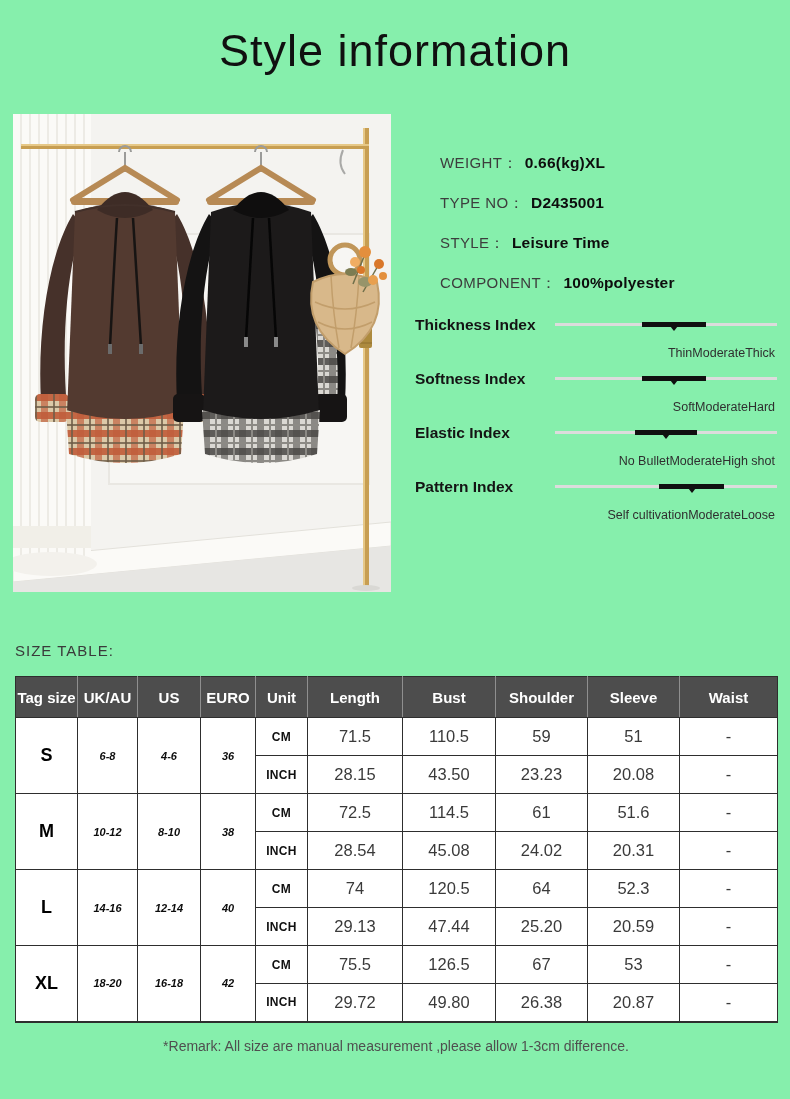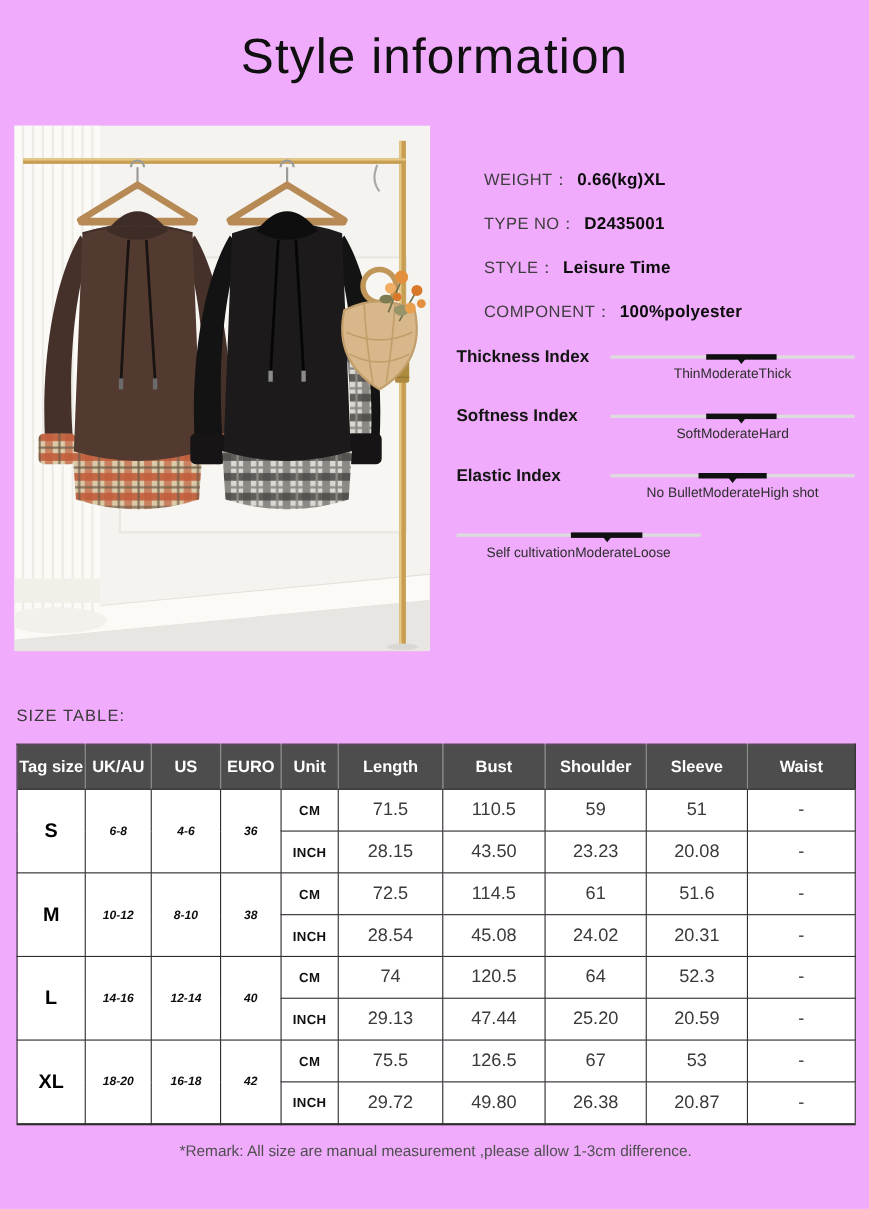--- a/index.html
+++ b/index.html
@@ -1,18 +1,18 @@
 <!DOCTYPE html>
 <html><head>
 <meta charset="utf-8">
 <style>
   * { box-sizing: border-box; }
   html,body { margin:0; padding:0; background:#ffffff; }
   body { font-family:"Liberation Sans", sans-serif; }
-  .page { position:relative; width:790px; height:1099px; margin:0 auto; background:#f0abfc; overflow:hidden; }
+  .page { position:relative; width:790px; height:1099px; margin:0 auto; background:#86efac; overflow:hidden; }
 
   
   .title { margin:0; padding-top:25px; text-align:center; font-size:45px; font-weight:500;
            letter-spacing:1px; color:#101010; }
 
   
   .hero { display:flex; margin-top:37px; padding:0 13px; height:478px; }
   .photo { width:378px; height:478px; flex:none; }
   .photo svg { display:block; width:100%; height:100%; }
   .panel { flex:1; padding:40px 0 0 24px; }
@@ -23,21 +23,21 @@
 
   .idx-heading { margin-top:46px; font-size:15.5px; color:#3d3d3d; letter-spacing:0.6px; }
   .idx-row { display:flex; margin-top:14px; height:40px; }
   .idx-name { flex:1; font-size:15.5px; font-weight:700; color:#141414; padding-top:2px; white-space:nowrap; }
   .idx-scale { width:222px; flex:none; }
   .idx-track { position:relative; height:3px; background:#dcdcdc; margin-top:9px; }
   .idx-fill { position:absolute; top:-1px; height:5px; background:#101010; }
   .idx-marker { position:absolute; left:50%; top:4px; transform:translateX(-50%);
                 width:0; height:0; border-left:4px solid transparent;
                 border-right:4px solid transparent; border-top:5px solid #101010; }
-  .idx-labels { display:flex; justify-content:center; margin-top:7px;
+  .idx-labels { display:flex; justify-content:flex-end; margin-top:20px;
                 font-size:12.5px; color:#2f2f2f; padding:0 2px; white-space:nowrap; }
 
   
   .size-heading { margin:50px 0 0 15px; font-size:15px; letter-spacing:1px; color:#3a3a3a; }
   table.size-table { margin:17px 13px 0 15px; width:762px; border-collapse:collapse;
                      table-layout:fixed; border:1px solid #2e2e2e; border-bottom-width:2px;padding-left:46px; }
   .size-table th { background:#4d4d4d; color:#ffffff; font-size:15px; font-weight:700;
                    height:41px; border-right:1px solid #8f8f8f; border-bottom:1px solid #2e2e2e; }
   .size-table th:last-child { border-right:none; }
   .size-table td { border:1px solid #2e2e2e; text-align:center; vertical-align:middle;
@@ -234,20 +234,21 @@
                 </div>
               </div>
               <div class="idx-labels">
                 <span>No Bullet</span>
                 <span>Moderate</span>
                 <span>High shot</span>
               </div>
             </div>
           </div>
           <div class="idx-row">
+            <div class="idx-name">Pattern Index</div>
             <div class="idx-scale">
               <div class="idx-track">
                 <div class="idx-fill" style="left: 47%; width: 29%;">
                   <div class="idx-marker"></div>
                 </div>
               </div>
               <div class="idx-labels">
                 <span>Self cultivation</span>
                 <span>Moderate</span>
                 <span>Loose</span>

